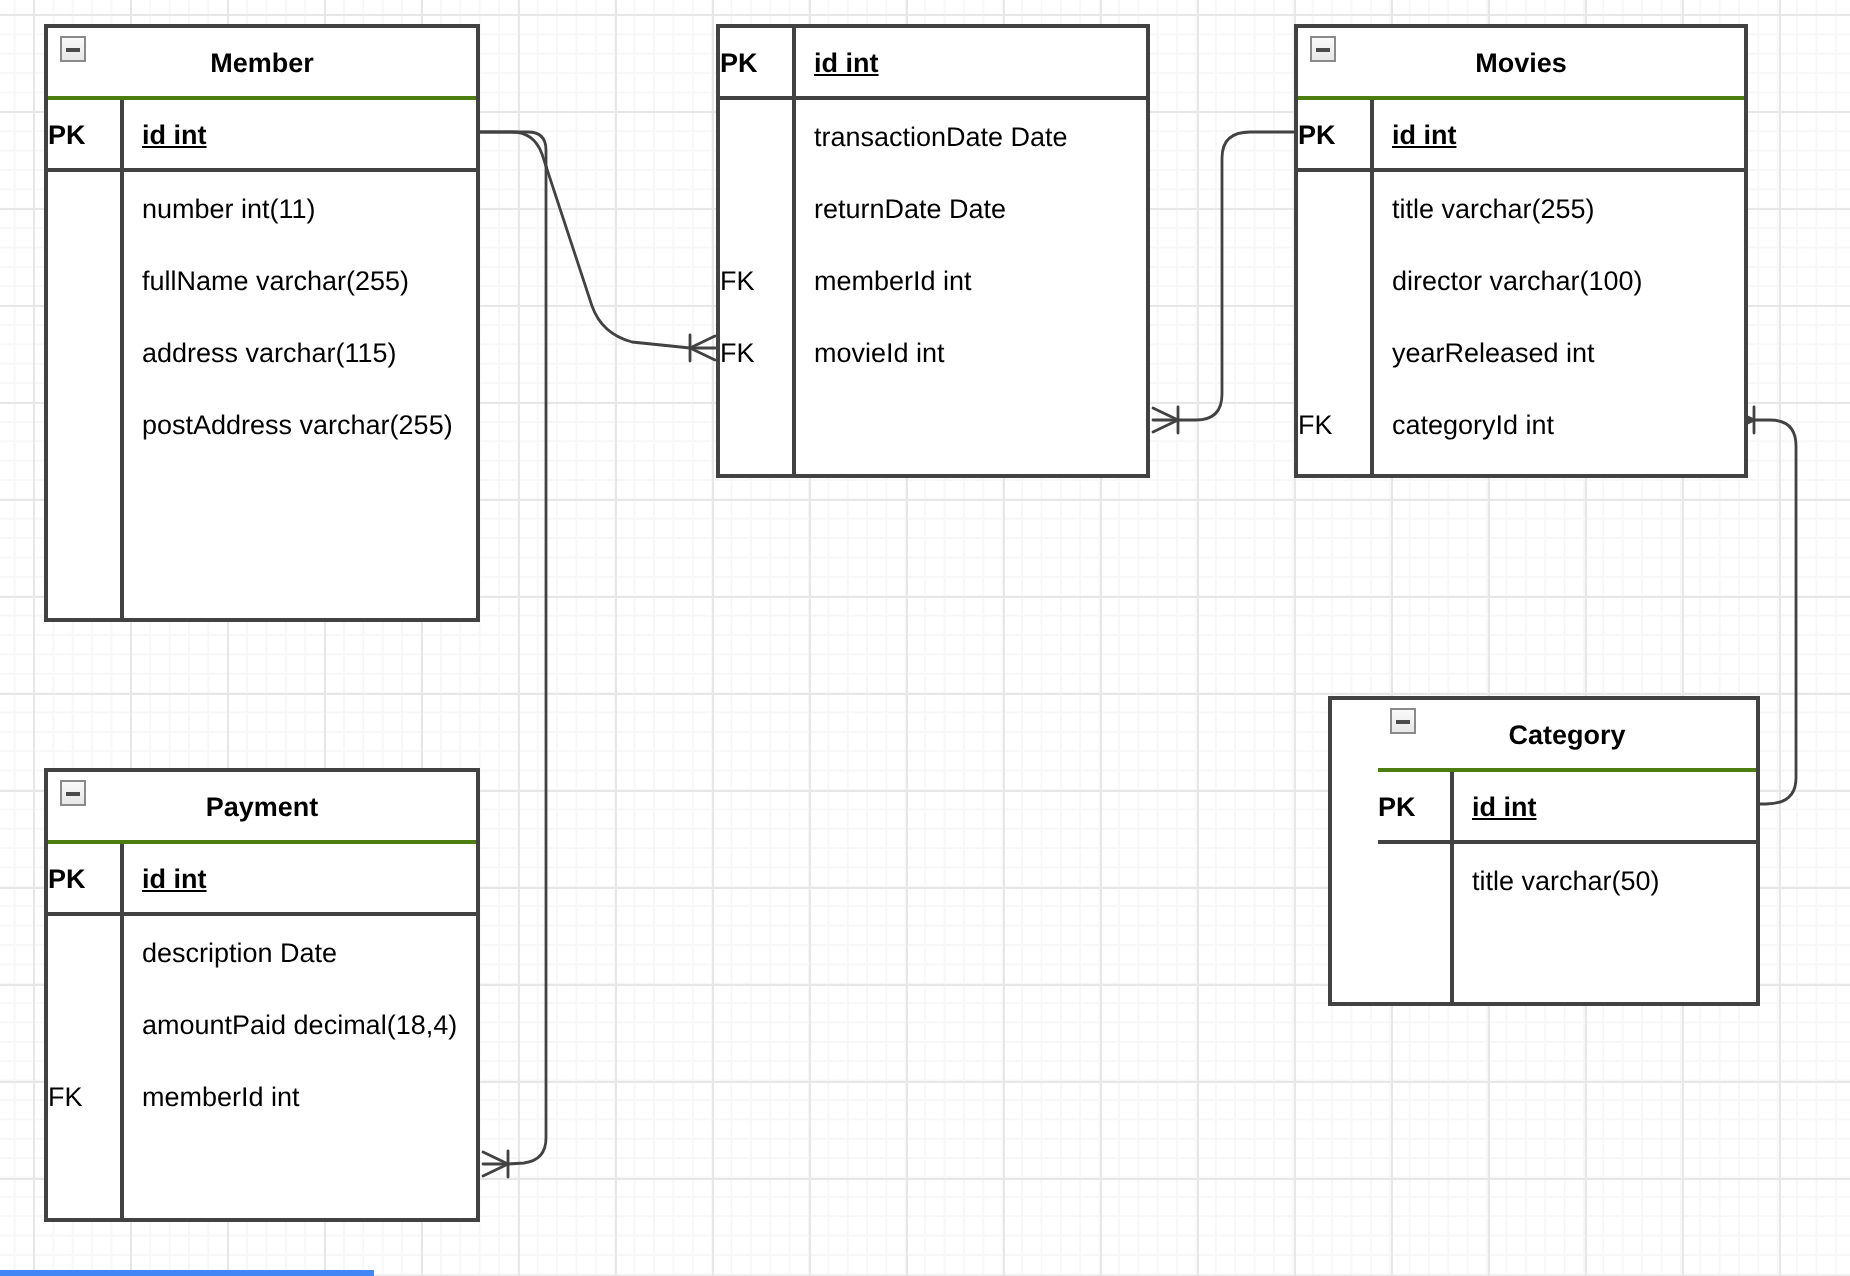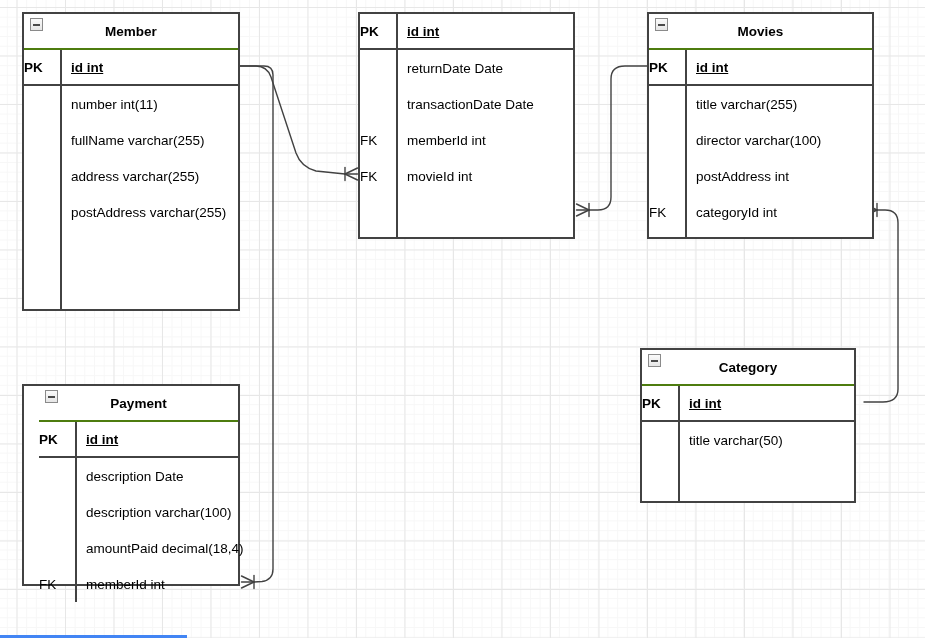--- a/index.html
+++ b/index.html
@@ -114,46 +114,46 @@
       <div class="row">
         <span class="key"></span>
         <span class="field">number int(11)</span>
       </div>
       <div class="row">
         <span class="key"></span>
         <span class="field">fullName varchar(255)</span>
       </div>
       <div class="row">
         <span class="key"></span>
-        <span class="field">address varchar(255)</span>
+        <span class="field">address varchar(115)</span>
       </div>
       <div class="row">
         <span class="key"></span>
         <span class="field">postAddress varchar(255)</span>
       </div>
     </div>
   </div>
 
   <div class="etable" style="left:358px;top:12px;width:217px;height:227px;">
     <div class="tbody">
       <div class="vline"></div>
       <div class="row pkrow">
         <span class="key">PK</span>
         <span class="field">id int</span>
       </div>
       <div class="pkdiv"></div>
       <div class="row">
         <span class="key"></span>
+        <span class="field">transactionDate Date</span>
+      </div>
+      <div class="row">
+        <span class="key"></span>
         <span class="field">returnDate Date</span>
       </div>
       <div class="row">
-        <span class="key"></span>
-        <span class="field">transactionDate Date</span>
-      </div>
-      <div class="row">
         <span class="key">FK</span>
         <span class="field">memberId int</span>
       </div>
       <div class="row">
         <span class="key">FK</span>
         <span class="field">movieId int</span>
       </div>
     </div>
   </div>
 
@@ -174,63 +174,59 @@
       <div class="row">
         <span class="key"></span>
         <span class="field">title varchar(255)</span>
       </div>
       <div class="row">
         <span class="key"></span>
         <span class="field">director varchar(100)</span>
       </div>
       <div class="row">
         <span class="key"></span>
-        <span class="field">postAddress int</span>
+        <span class="field">yearReleased int</span>
       </div>
       <div class="row">
         <span class="key">FK</span>
         <span class="field">categoryId int</span>
       </div>
     </div>
   </div>
 
-  <div class="etable" style="left:22px;top:384px;width:218px;height:202px;padding-left:15px;">
+  <div class="etable" style="left:22px;top:384px;width:218px;height:227px;">
     <div class="thead">
       <span class="collapse">
           <span class="minus"></span>
         </span>
       <span>Payment</span>
     </div>
     <div class="tbody">
       <div class="vline"></div>
       <div class="row pkrow">
         <span class="key">PK</span>
         <span class="field">id int</span>
       </div>
       <div class="pkdiv"></div>
       <div class="row">
         <span class="key"></span>
         <span class="field">description Date</span>
       </div>
       <div class="row">
         <span class="key"></span>
-        <span class="field">description varchar(100)</span>
-      </div>
-      <div class="row">
-        <span class="key"></span>
         <span class="field">amountPaid decimal(18,4)</span>
       </div>
       <div class="row">
         <span class="key">FK</span>
         <span class="field">memberId int</span>
       </div>
     </div>
   </div>
 
-  <div class="etable" style="left:640px;top:348px;width:216px;height:155px;">
+  <div class="etable" style="left:664px;top:348px;width:216px;height:155px;padding-left:23px;">
     <div class="thead">
       <span class="collapse">
           <span class="minus"></span>
         </span>
       <span>Category</span>
     </div>
     <div class="tbody">
       <div class="vline"></div>
       <div class="row pkrow">
         <span class="key">PK</span>

